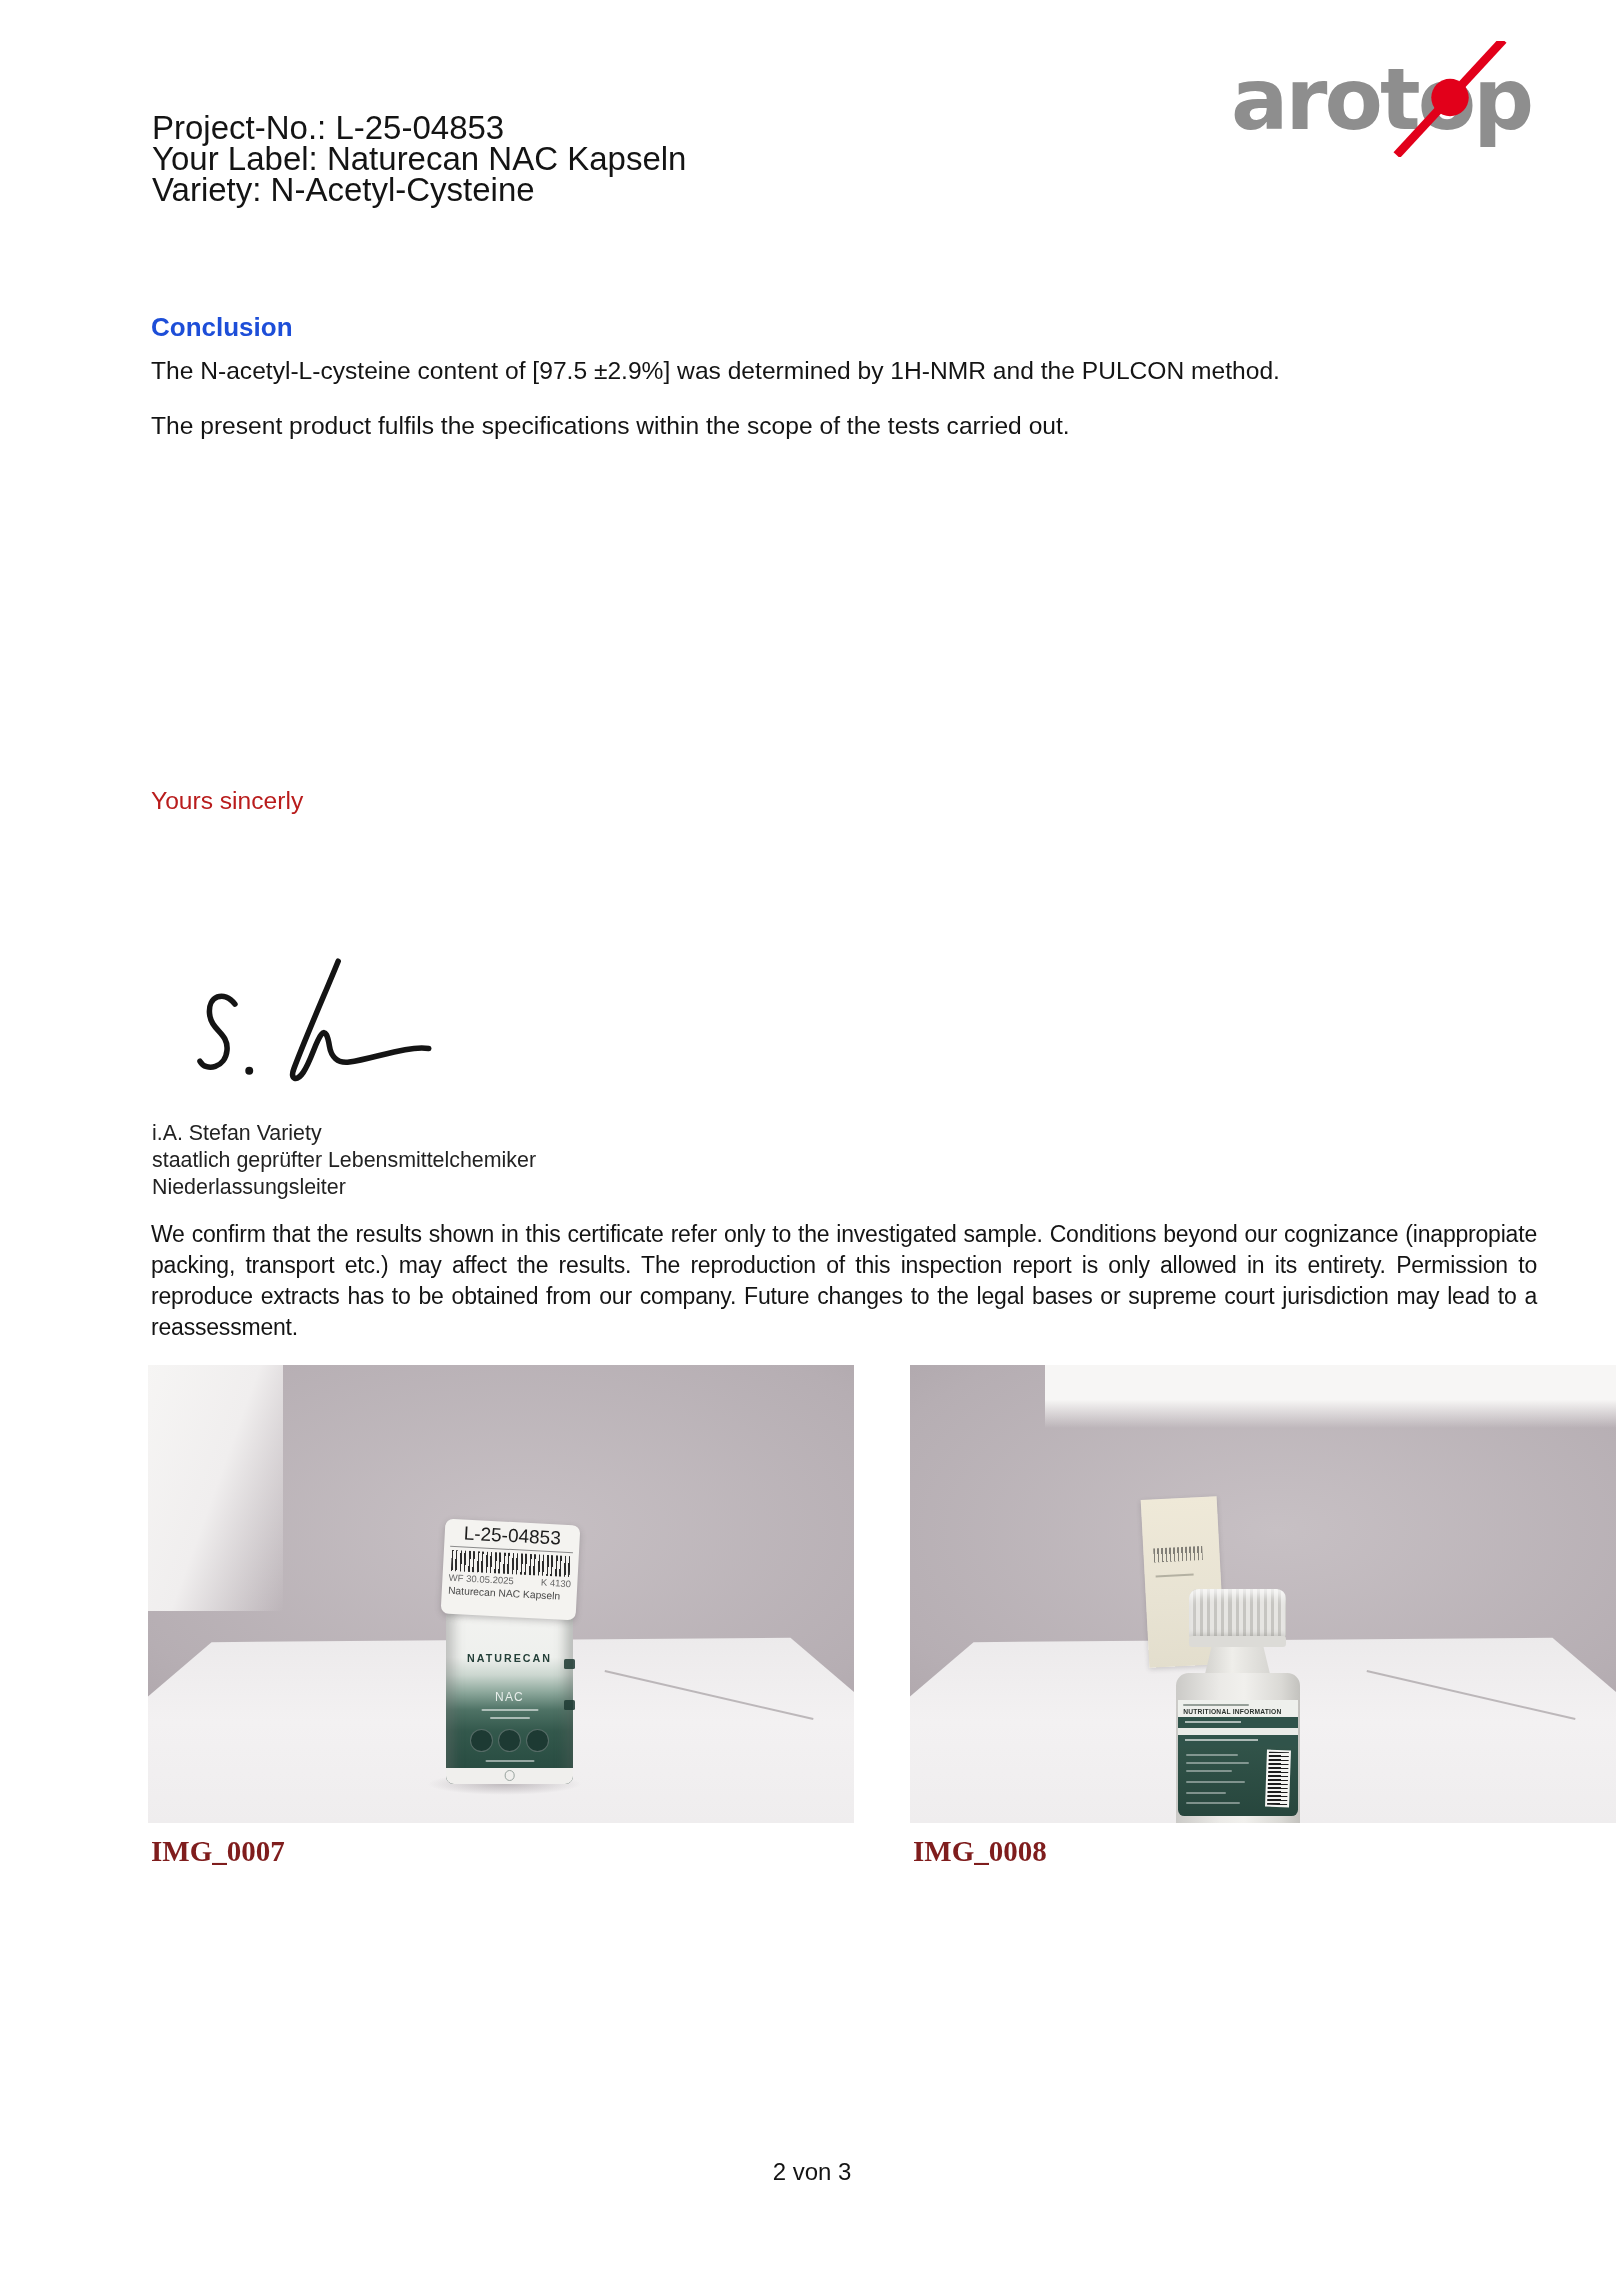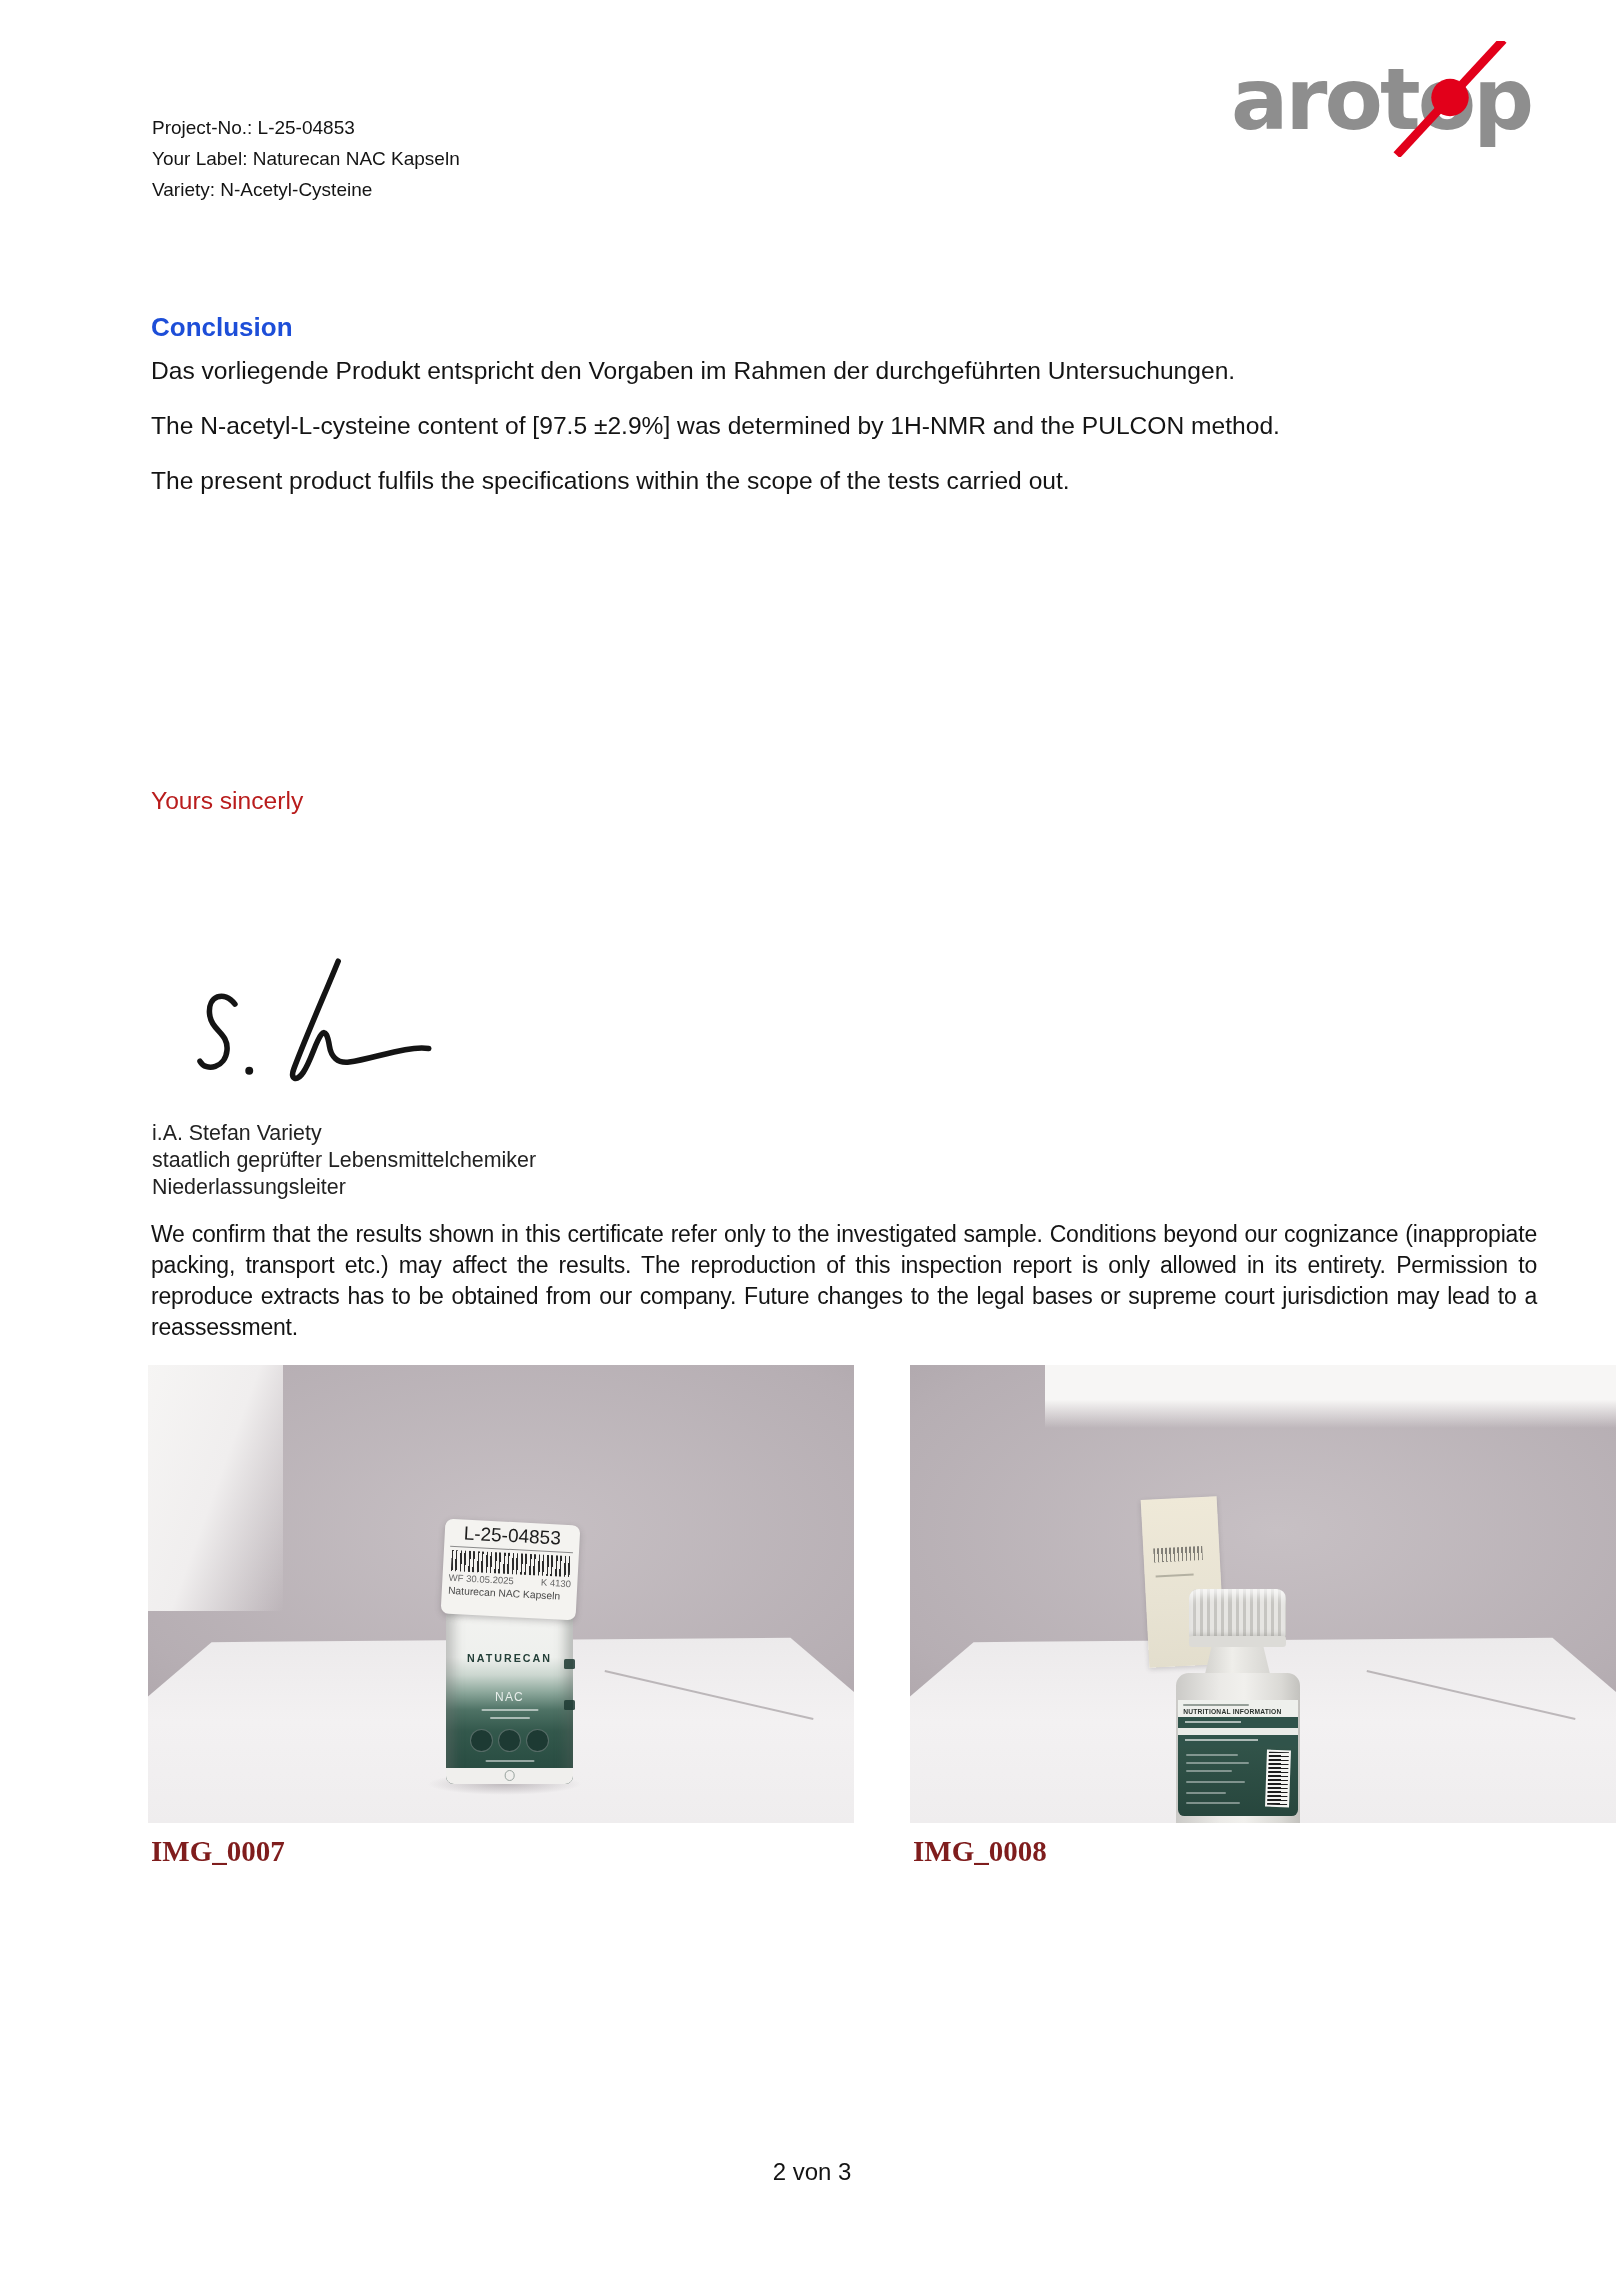--- a/index.html
+++ b/index.html
@@ -1,21 +1,21 @@
 <!DOCTYPE html>
 <html style="font-size:12.7px"><head>
 <meta charset="utf-8">
 <style>
   html,body{margin:0;padding:0;background:#ffffff;}
   .page{
     position:relative;width:1624px;height:2295px;background:#ffffff;
     font-family:"Liberation Sans",sans-serif;color:#1a1a1a;overflow:hidden;
   }
   
-  .header-block{position:absolute;left:152px;top:112px;font-size:19px;line-height:31px;color:#141414;}
+  .header-block{position:absolute;left:152px;top:112px;font-size:33px;line-height:31px;color:#141414;}
   
   .logo{position:absolute;left:1231px;top:41px;width:317px;height:116px;}
   .logo svg{width:100%;height:100%;}
   .logo text{font-family:"DejaVu Sans",sans-serif;font-weight:bold;}
   
   .conclusion{position:absolute;left:151px;top:311px;width:1396px;}
   .conclusion h2{margin:0 0 8px 0;font-size:26px;line-height:32px;color:#1d4ed8;}
   .conclusion p{margin:0 0 16px 0;font-size:24.6px;line-height:39px;color:#141414;}
   
   .salutation{position:absolute;left:151px;top:787px;font-size:24.6px;color:#b91c1c;}
@@ -121,21 +121,20 @@
   <div class="logo">
     <svg viewBox="0 0 440 160">
       <text x="0" y="122" font-size="118" letter-spacing="-4" fill="#8e8e8e">arotop</text>
       <circle cx="304" cy="78" r="26" fill="#e2001a"></circle>
       <line x1="230" y1="158" x2="378" y2="-2" stroke="#e2001a" stroke-width="12"></line>
     </svg>
   </div>
 
   <div class="conclusion">
     <h2>Conclusion</h2>
-    <p>Das vorliegende Produkt entspricht den Vorgaben im Rahmen der durchgeführten Untersuchungen.</p>
     <p>The N-acetyl-L-cysteine content of [97.5 ±2.9%] was determined by 1H-NMR and the PULCON method.</p>
     <p>The present product fulfils the specifications within the scope of the tests carried out.</p>
   </div>
 
   <div class="salutation">Yours sincerly</div>
 
   <div class="signature">
     <svg viewBox="0 0 340 200">
       <g fill="none" stroke="#141414" stroke-width="7" stroke-linecap="round" stroke-linejoin="round">
         <path d="M 78,68 C 64,50 44,58 46,80 C 48,102 70,104 68,126 C 66,148 42,154 34,140"></path>

